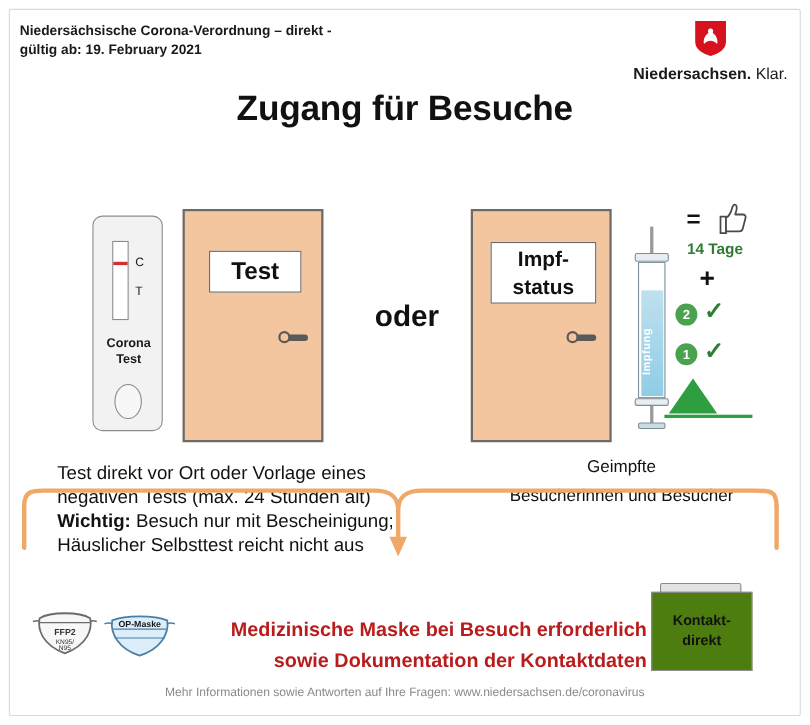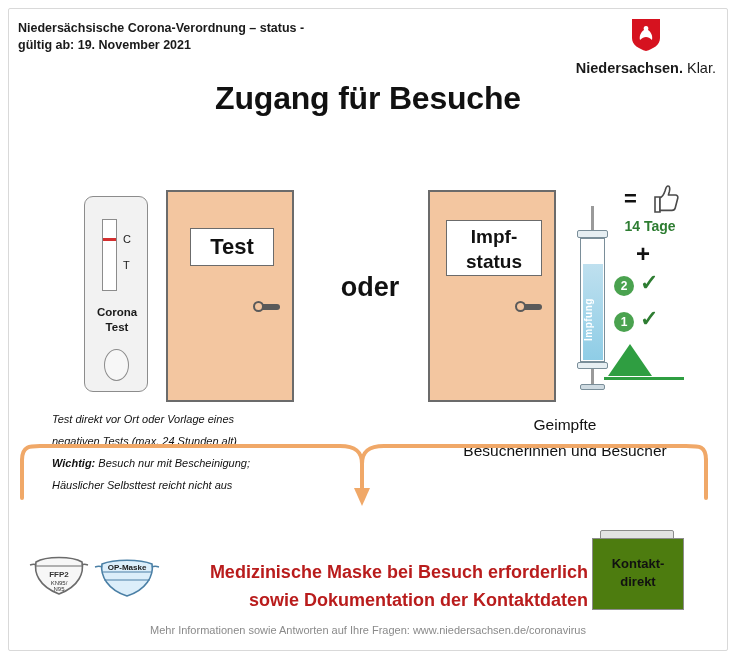--- a/index.html
+++ b/index.html
@@ -386,24 +386,23 @@
     top: 377px;
     width: 80px;
     height: 3px;
     background: #2f9e41;
   }
 
   
   .cap-left {
     position: absolute;
     left: 52px;
-    top: 408px;
+    top: 419px;
     width: 330px;
-    font-size: 11px;
-    font-style: italic;
+    font-size: 17px;
     color: #111111;
     line-height: 22px;
   }
   .cap-left b { font-weight: bold; }
   .cap-right {
     position: absolute;
     left: 420px;
     top: 412px;
     width: 290px;
     text-align: center;
@@ -485,22 +484,22 @@
     color: #8a8a8a;
   }
 </style>
 </head>
 <body>
 
 <div id="page">
   <div class="frame"></div>
 
   <div class="header">
-    <div class="header-line">Niedersächsische Corona-Verordnung – status -</div>
-    <div class="header-line">gültig ab: 19. November 2021</div>
+    <div class="header-line">Niedersächsische Corona-Verordnung – direkt -</div>
+    <div class="header-line">gültig ab: 19. February 2021</div>
   </div>
 
   <div class="brand">
     <div class="brand-shield">
       <svg width="30" height="34" viewBox="0 0 30 34">
         <path d="M1 1 H29 V20 C29 27 22 31 15 33 C8 31 1 27 1 20 Z" fill="#d6121f"></path>
         <path d="M9 22 C8 18 10 14 13 12 C12 10 13 8 15 8 C17 8 18 10 17 12 C20 14 22 18 21 22 C19 20 17 19 15 19 C13 19 11 20 9 22 Z" fill="#ffffff"></path>
       </svg>
     </div>
     <div class="brand-text">

